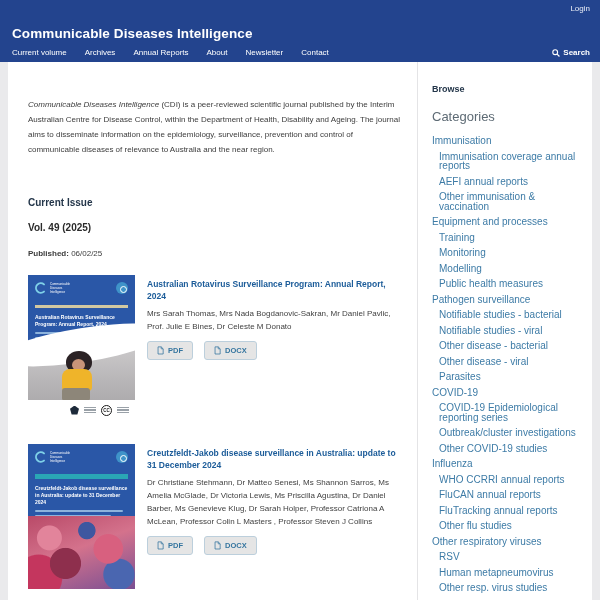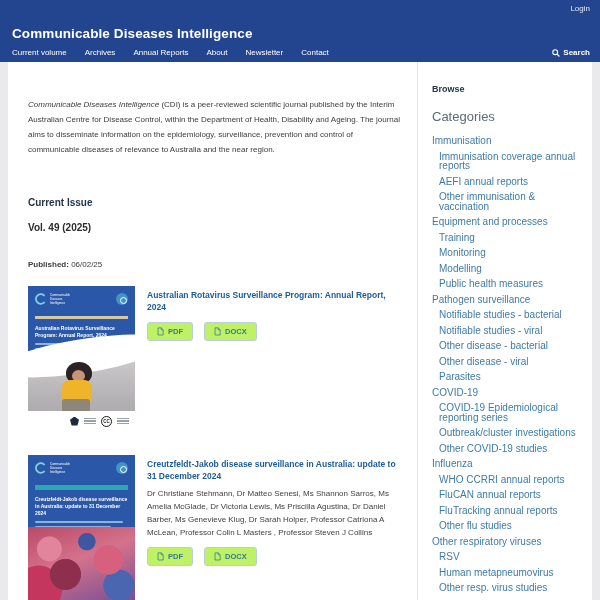--- a/index.html
+++ b/index.html
@@ -27,35 +27,35 @@
     background:#ffffff; display:flex; overflow:hidden;
   }
   .main { flex:1; padding:24px 14px 0 20px; position:relative; }
   .sidebar { width:175px; border-left:1px solid #e4e4e6; padding:22px 8px 0 14px; }
   
   h2.section-heading { font-size:10px; color:#24364a; font-weight:bold; }
   .about-text { margin-top:11px; font-size:8px; line-height:15px; color:#3c3c3c; max-width:406px; }
   .about-text .it { font-style:italic; }
   .current-issue-heading { margin-top:40px; }
   .vol { margin-top:14px; font-size:10px; font-weight:bold; color:#2b2b2b; }
-  .published { margin-top:27px; font-size:8px; color:#3c3c3c; }
+  .published { margin-top:16px; font-size:8px; color:#3c3c3c; }
   .published .lbl { font-weight:bold; }
   .legend { margin-top:49px; display:flex; align-items:center; gap:6px; }
   .legend .stub { width:9px; height:1px; background:#d8d8d8; }
   .legend .fill { flex:1; height:1px; background:#d8d8d8; }
   .legend .txt { font-size:8.5px; color:#7d7d7d; }
   
   .article { display:flex; gap:12px; margin-top:17px; }
   .article + .article { margin-top:24px; }
   .article-body { flex:1; padding-top:3px; }
   .article-title { display:block; font-size:8.5px; font-weight:bold; color:#1c5c99; text-decoration:none; cursor:pointer; line-height:1.45; max-width:300px; }
   .article-authors { margin-top:4px; font-size:8px; line-height:13px; color:#3f3f3f; max-width:296px; }
   .galleys { display:flex; gap:11px; margin-top:8px; }
   .galley-btn { display:inline-flex; align-items:center; gap:4px; border:1px solid #bccfdc; border-radius:3px;
-    padding:4px 9px; font-size:7.5px; font-weight:bold; color:#35759f; text-decoration:none; cursor:pointer; background:#bef264; }
+    padding:4px 9px; font-size:7.5px; font-weight:bold; color:#35759f; text-decoration:none; cursor:pointer; background:#e5e5e5; }
   .galley-btn svg { width:7px; height:9px; }
   
   .cover { width:107px; height:145px; background:#2a57a7; position:relative; overflow:hidden; flex:none; cursor:pointer; }
   .cover-top { display:flex; justify-content:space-between; padding:7px 7px 0 7px; }
   .cover-logo { display:flex; gap:3px; align-items:center; }
   .cover-logo svg { width:12px; height:12px; }
   .cover-logo-text { display:flex; flex-direction:column; gap:1px; }
   .cover-logo-text span { font-size:3px; line-height:3px; color:#fff; }
   .cover-circle { width:12px; height:12px; border-radius:50%; background:#3f93c9; position:relative; }
   .cover-circle::after { content:""; position:absolute; left:3.5px; top:3.5px; width:5px; height:5px;
@@ -176,20 +176,21 @@
                 <div class="cc-lines">
                   <i></i>
                   <i></i>
                   <i></i>
                 </div>
               </div>
             </div>
     </div>
     <div class="article-body">
       <a class="article-title">Australian Rotavirus Surveillance Program: Annual Report, 2024</a>
+      <div class="article-authors">Mrs Sarah Thomas, Mrs Nada Bogdanovic-Sakran, Mr Daniel Pavlic, Prof. Julie E Bines, Dr Celeste M Donato</div>
       <div class="galleys">
               <a class="galley-btn">
     <svg viewBox="0 0 10 12">
       <path d="M1.5 0.8 H6 L8.8 3.6 V11 H1.5 Z" fill="none" stroke="currentColor" stroke-width="1.1"></path>
       <path d="M6 0.8 V3.6 H8.8" fill="none" stroke="currentColor" stroke-width="1"></path>
     </svg>
     <span class="galley-label">PDF</span>
   </a>
               <a class="galley-btn">
     <svg viewBox="0 0 10 12">

